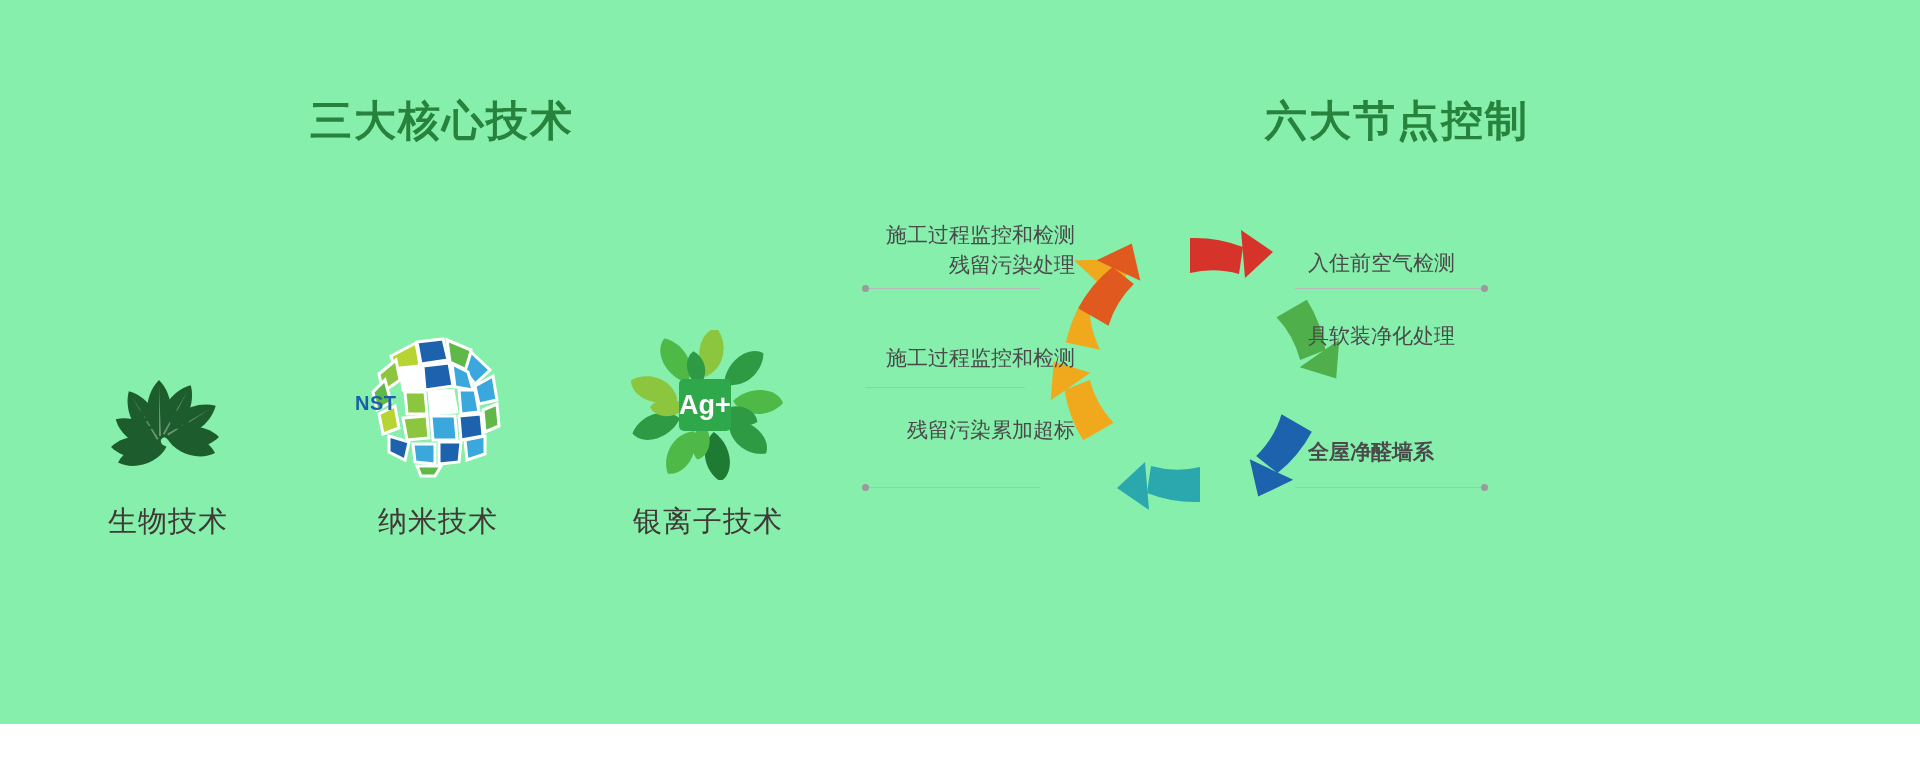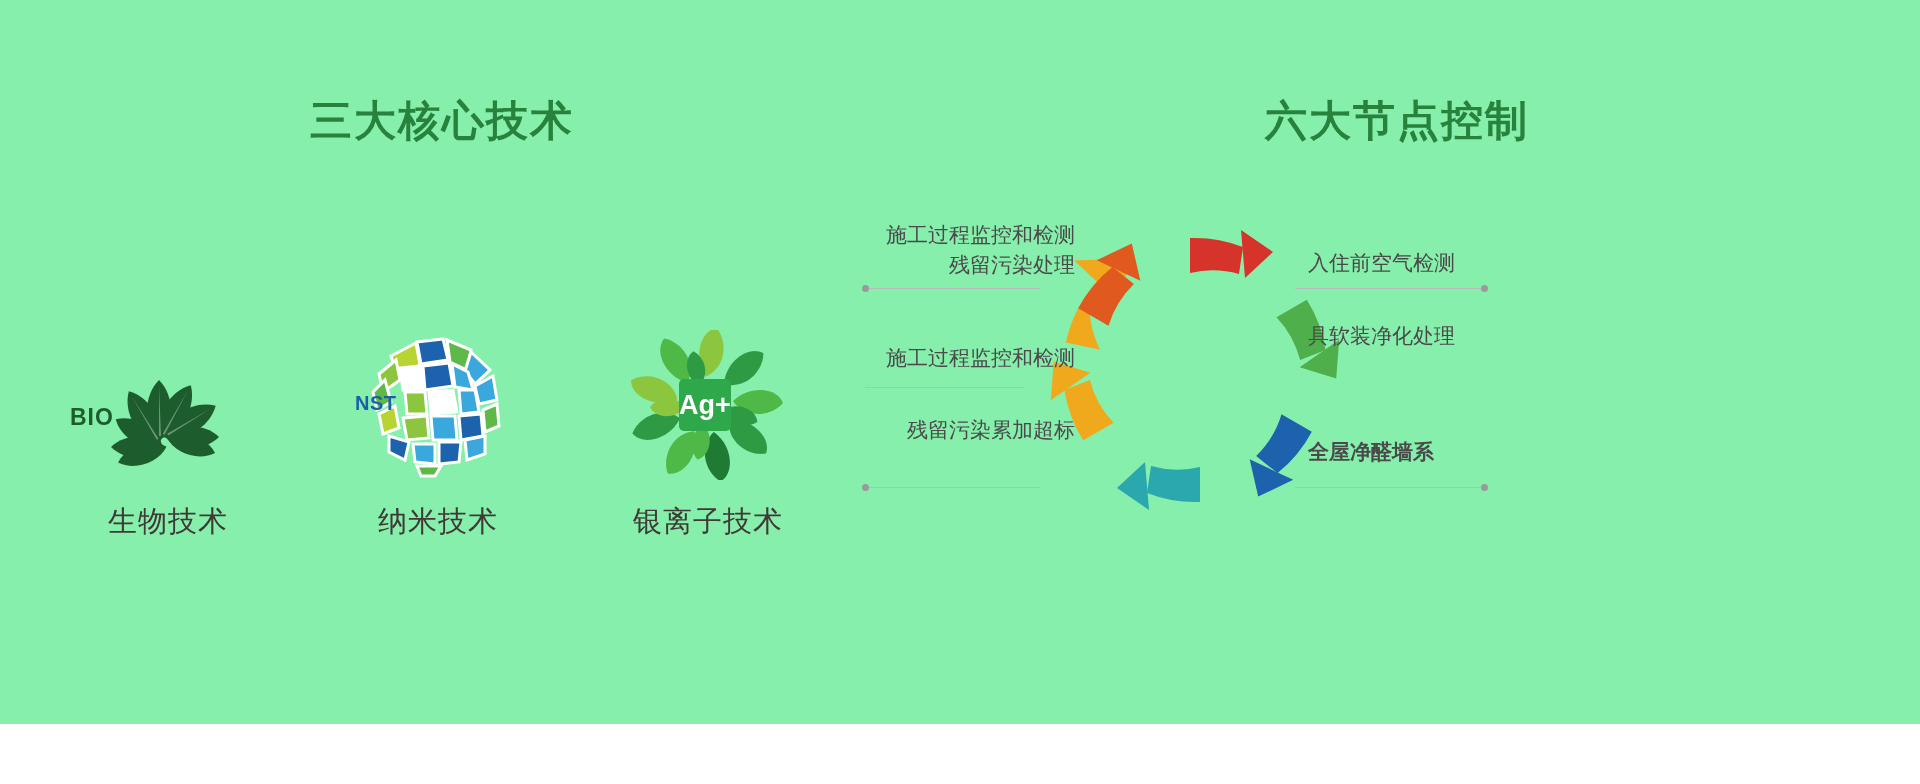--- a/index.html
+++ b/index.html
@@ -46,22 +46,22 @@
     color: #3f3a36;
     letter-spacing: 1px;
     white-space: nowrap;
     margin-left: 6px;
   }
 
   
   .bio-wrap { position: absolute; left: 50%; top: 50%; transform: translate(-50%,-50%); width: 190px; height: 150px; }
   .bio-text {
     position: absolute; left: 0; right: 0; top: 74px;
-    text-align: left;
-    font-size: 23px; font-weight: 700; color: #1d5c2c;
+    text-align: center;
+    font-size: 28px; font-weight: 700; color: #1d5c2c;
     letter-spacing: 1px;
   }
 
   
   .nst-wrap { position: absolute; left: 50%; top: 50%; transform: translate(-50%,-50%); width: 160px; height: 150px; }
   .nst-text {
     position: absolute; left: 0; right: 0; top: 62px;
     text-align: left;
     font-size: 20px; font-weight: 700; color: #1a5fa8;
     letter-spacing: 0.5px;

